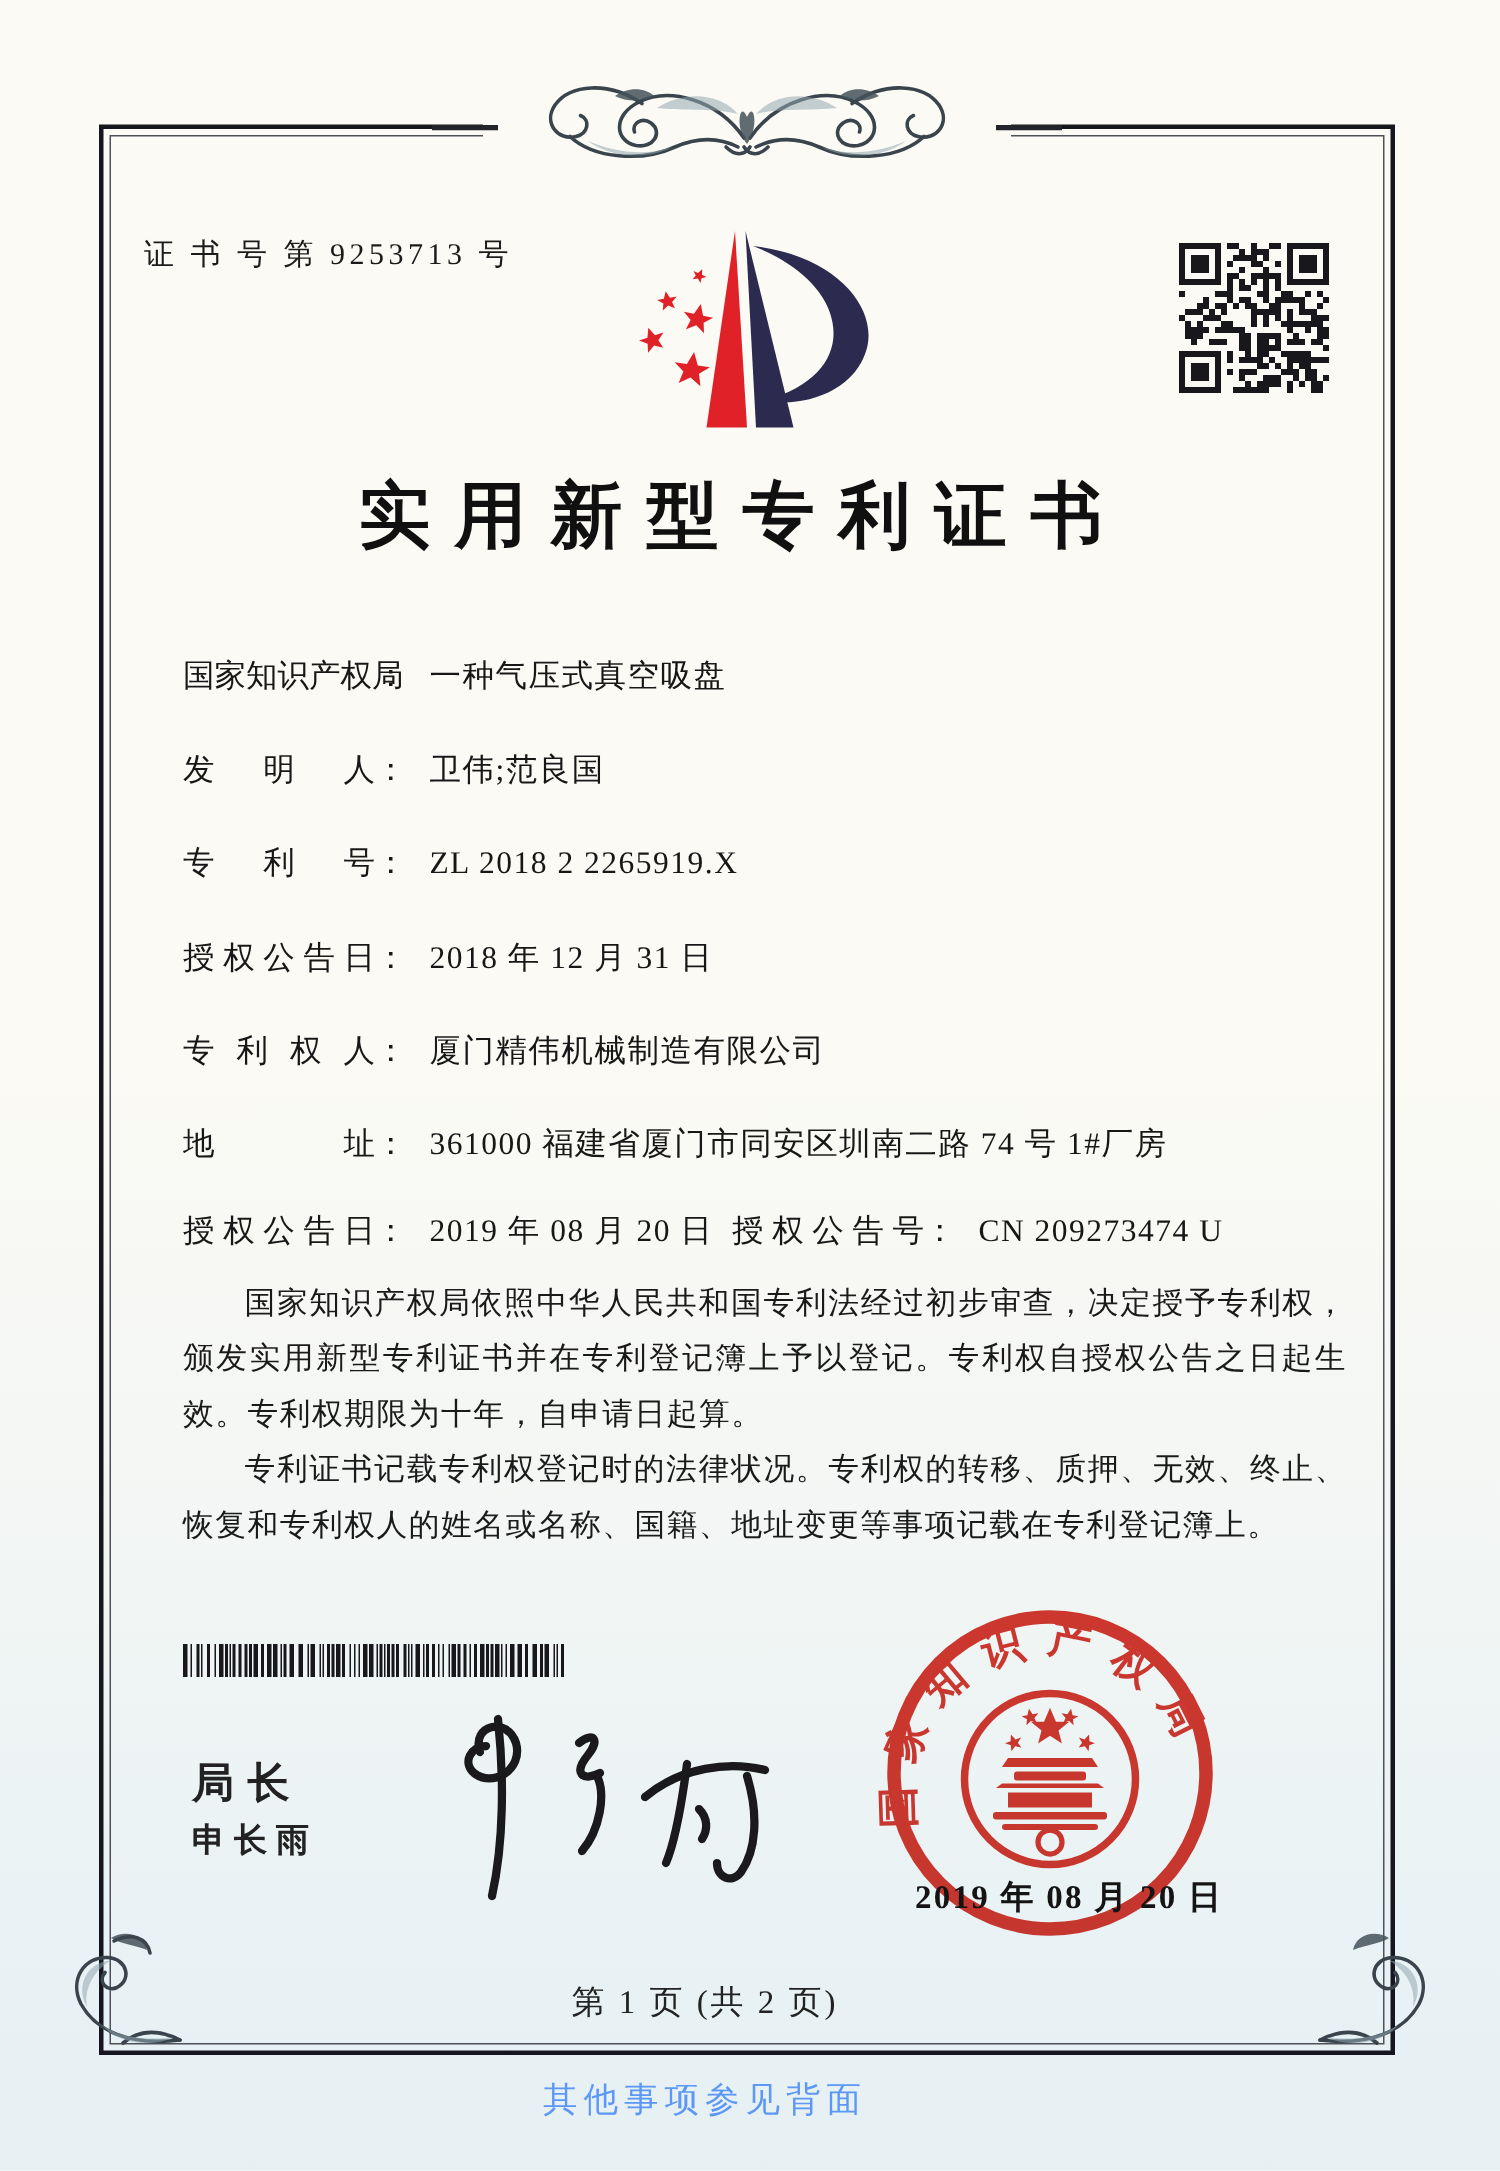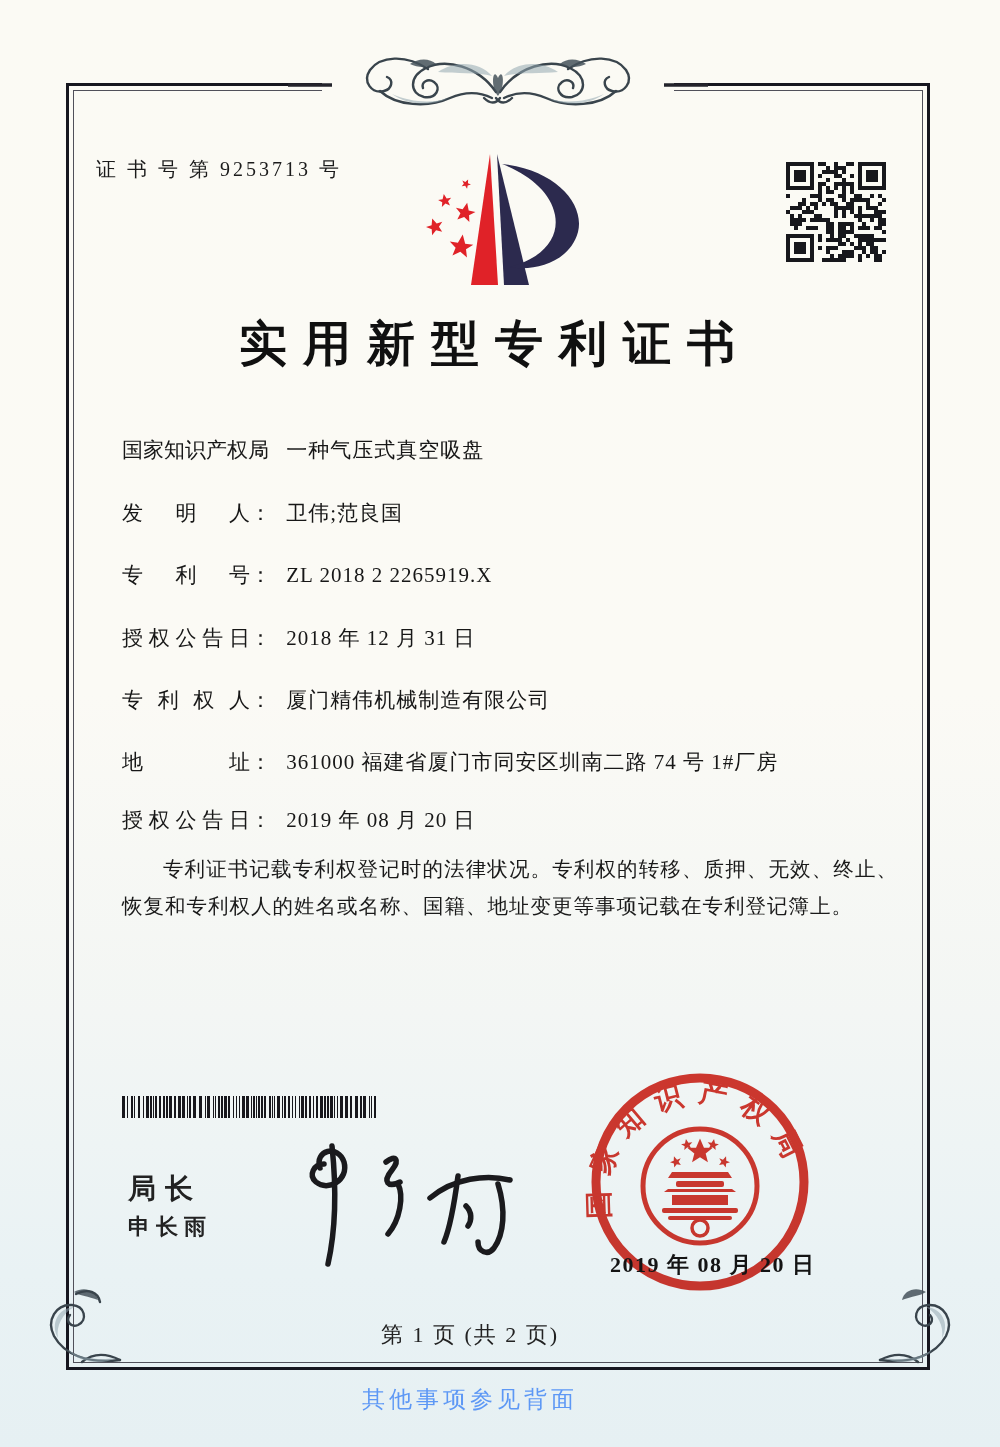--- a/index.html
+++ b/index.html
@@ -143,23 +143,28 @@
     <span><span class="jl">专利权人</span><span class="colon">：</span></span>
     <span class="fvalue">厦门精伟机械制造有限公司</span>
   </div>
   <div class="abs field-row" style="top:748px">
     <span><span class="jl">地址</span><span class="colon">：</span></span>
     <span class="fvalue">361000 福建省厦门市同安区圳南二路 74 号 1#厂房</span>
   </div>
   <div class="abs field-row" style="top:806px">
     <span><span class="jl">授权公告日</span><span class="colon">：</span></span>
     <span class="fvalue">2019 年 08 月 20 日</span>
+    <span class="grant2">
+      <span><span class="jl">授权公告号</span><span class="colon">：</span></span>
+      <span class="fvalue">CN 209273474 U</span>
+    </span>
   </div>
 
   <div class="abs paras">
+    <p>国家知识产权局依照中华人民共和国专利法经过初步审查，决定授予专利权，颁发实用新型专利证书并在专利登记簿上予以登记。专利权自授权公告之日起生效。专利权期限为十年，自申请日起算。</p>
     <p>专利证书记载专利权登记时的法律状况。专利权的转移、质押、无效、终止、恢复和专利权人的姓名或名称、国籍、地址变更等事项记载在专利登记簿上。</p>
   </div>
 
   <svg class="abs barcode" id="barcode" viewBox="0 0 258 22" preserveAspectRatio="none">
       <rect x="0" y="0" width="3" height="22" fill="#17171c"></rect>
       <rect x="5" y="0" width="1" height="22" fill="#17171c"></rect>
       <rect x="9" y="0" width="2" height="22" fill="#17171c"></rect>
       <rect x="12" y="0" width="1" height="22" fill="#17171c"></rect>
       <rect x="16" y="0" width="2" height="22" fill="#17171c"></rect>
       <rect x="21" y="0" width="1" height="22" fill="#17171c"></rect>

